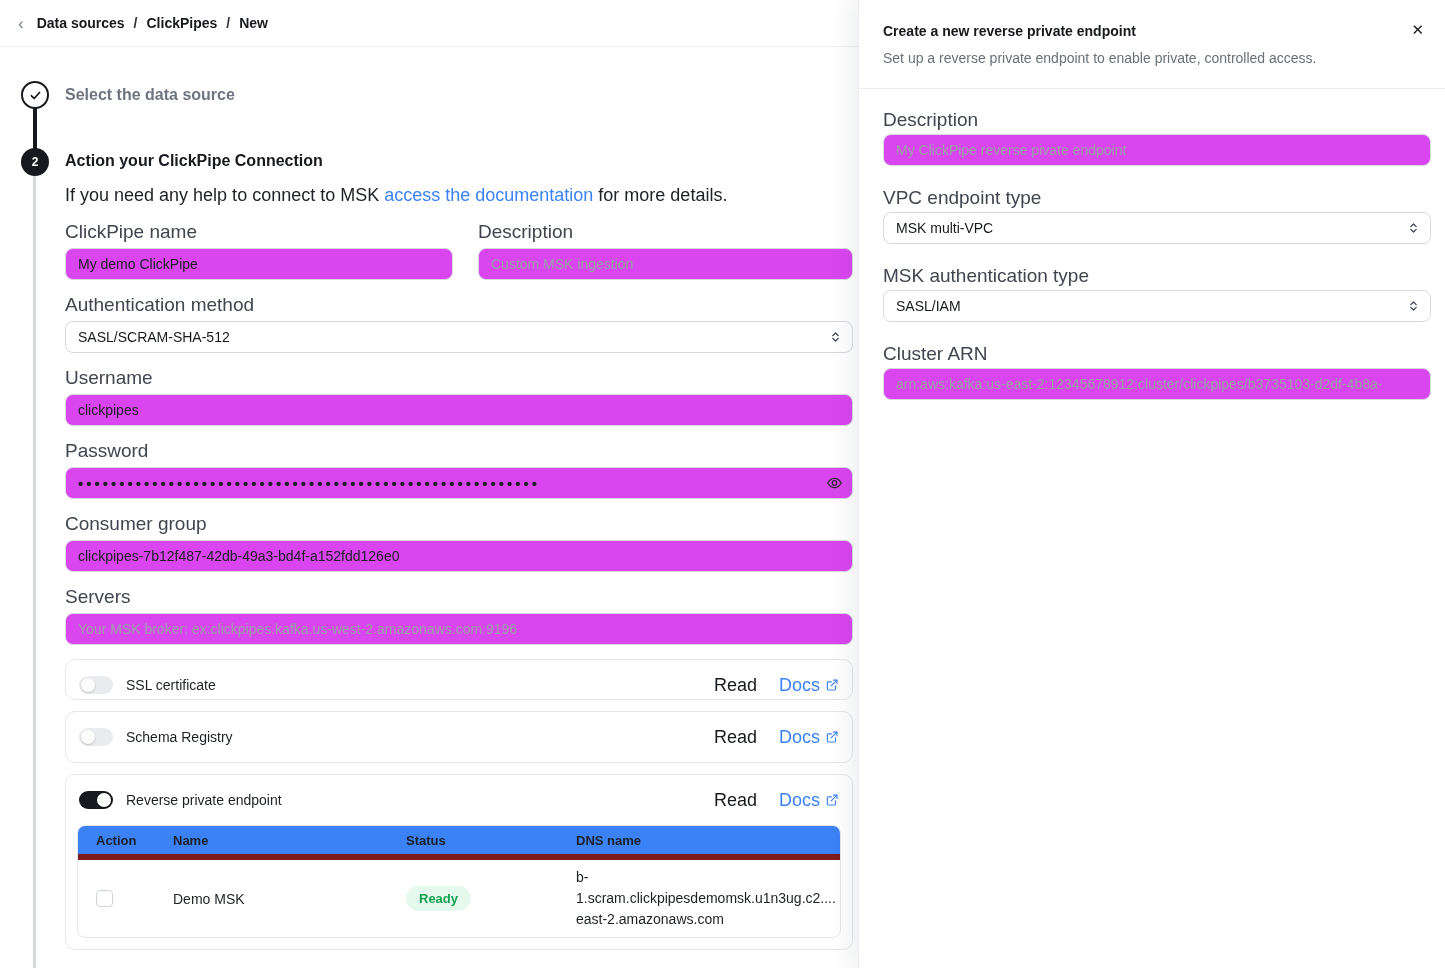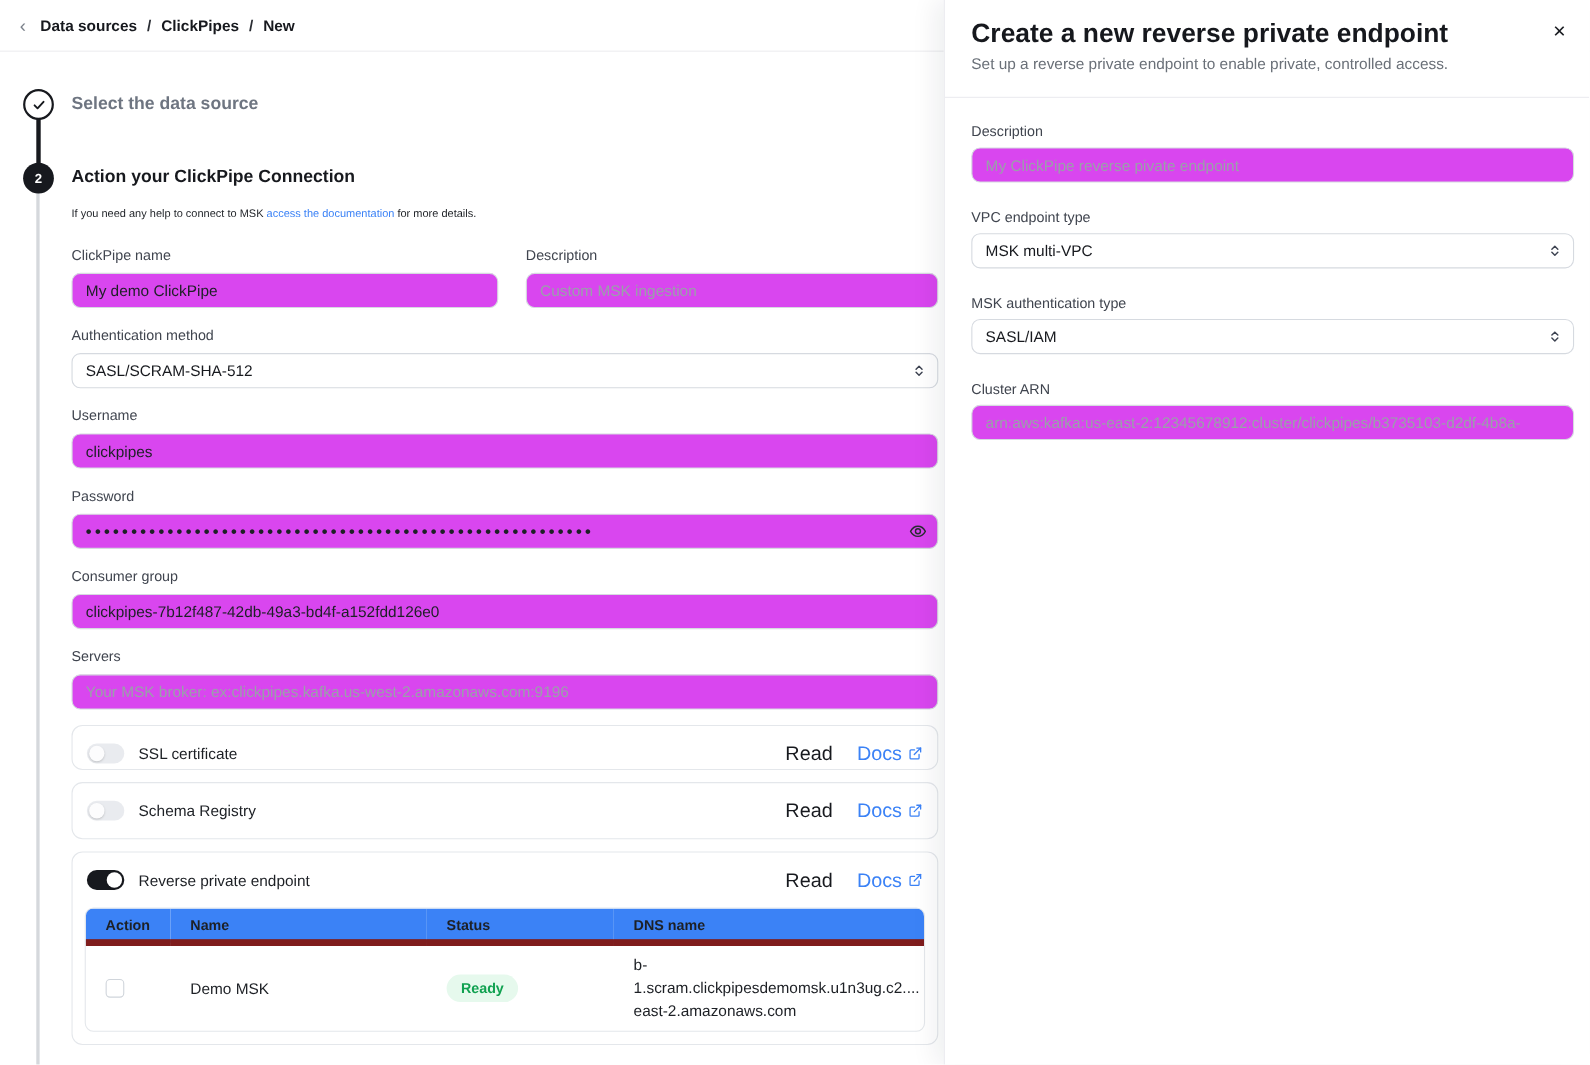--- a/index.html
+++ b/index.html
@@ -21,28 +21,28 @@
   .step-1 { left:21px; top:81px; border:2px solid #17191e; }
   .step-1 svg { width:13px; height:13px; }
   .step-2 { left:21px; top:148px; background:#17191e; color:#fff; font-size:12px; font-weight:700; }
   .conn-black { position:absolute; left:33px; top:107px; width:4px; height:43px; background:#17191e; z-index:1; }
   .conn-gray  { position:absolute; left:33px; top:174px; width:3px; height:794px; background:#d5d8dc; z-index:1; }
 
   
   .content { position:absolute; left:65px; top:47px; width:788px; z-index:1; }
   .s1-title { margin-top:38px; font-size:16px; font-weight:700; color:#6e7581; line-height:20px; }
   .s2-title { margin-top:46px; font-size:16px; font-weight:700; color:#17191e; line-height:20px; }
-  .help { margin-top:14px; font-size:10px; line-height:20px; color:#1d2025; }
+  .help { margin-top:14px; font-size:18px; line-height:20px; color:#1d2025; }
   .link { color:#3b82f6; cursor:pointer; text-decoration:none; }
 
   .form-row { display:flex; gap:25px; margin-top:18px; }
   .fgroup { margin-top:16px; }
   .f-name { width:388px; }
   .f-desc { flex:1; }
-  .flabel { display:block; font-size:13px; line-height:17px; color:#40454f; margin-bottom:8px; }
+  .flabel { display:block; font-size:19px; line-height:17px; color:#40454f; margin-bottom:8px; }
   .tinput { width:100%; height:32px; border:1px solid #d6dae0; border-radius:8px; background:#d946ef;
             padding:0 12px; font-family:"Liberation Sans", sans-serif; font-size:14px; color:#1d2025; outline:none; }
   .tinput::placeholder { color:#9aa0aa; opacity:1; }
   .sel { position:relative; width:100%; height:32px; border:1px solid #d6dae0; border-radius:8px; background:#fff;
          display:flex; align-items:center; padding:0 32px 0 12px; font-size:14px; color:#17191e; cursor:pointer; }
   .sel .chev { position:absolute; right:10px; top:50%; transform:translateY(-50%); }
   .pwd-wrap { position:relative; }
   .pwd-input { letter-spacing:3px; font-size:15px; font-weight:700; padding-right:40px; }
   .eye { position:absolute; right:10px; top:50%; transform:translateY(-50%); cursor:pointer; display:flex; }
 
@@ -73,21 +73,21 @@
   tbody td { height:80px; vertical-align:middle; padding:0 18px; font-size:14px; color:#1d2025; }
   .chk { width:17px; height:17px; border:1.5px solid #d0d5db; border-radius:4px; background:#fff; cursor:pointer; }
   .badge { display:inline-block; padding:5px 13px; border-radius:14px; background:#e6f9ed;
            color:#10a150; font-size:13px; font-weight:700; }
   .dns { white-space:pre-line; line-height:21px; }
 
   
   .panel { position:absolute; top:0; right:0; width:587px; height:968px; background:#fff; z-index:10;
            border-left:1px solid #ececf0; box-shadow:-8px 0 22px rgba(16,24,40,.07); }
   .panel-header { position:relative; padding:19px 52px 21px 24px; border-bottom:1px solid #ececf0; }
-  .panel-title { font-size:24px; font-weight:700; color:#16181d; line-height:24px; }
+  .panel-title { font-size:14px; font-weight:700; color:#16181d; line-height:24px; }
   .panel-sub { margin-top:6px; font-size:14px; color:#6a7078; line-height:18px; }
   .panel-close { position:absolute; top:22px; right:21px; font-size:15px; color:#17191e; cursor:pointer; line-height:1; }
   .panel-body { padding:22px 14px 0 24px; }
   .pgroup { margin-bottom:23px; }
   .pgroup .flabel { margin-bottom:6px; }
 </style>
 </head>
 <body>
 
 <div class="page">

